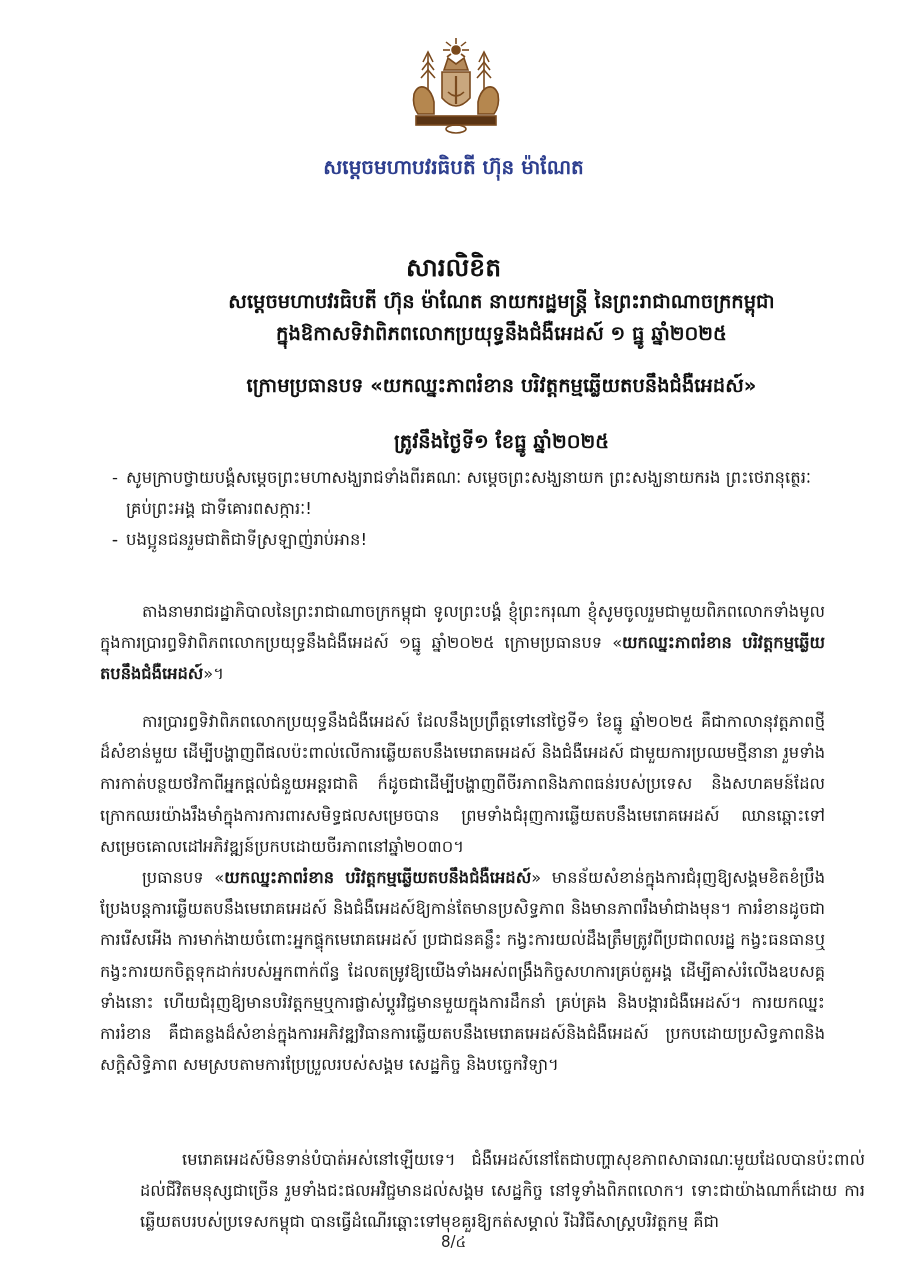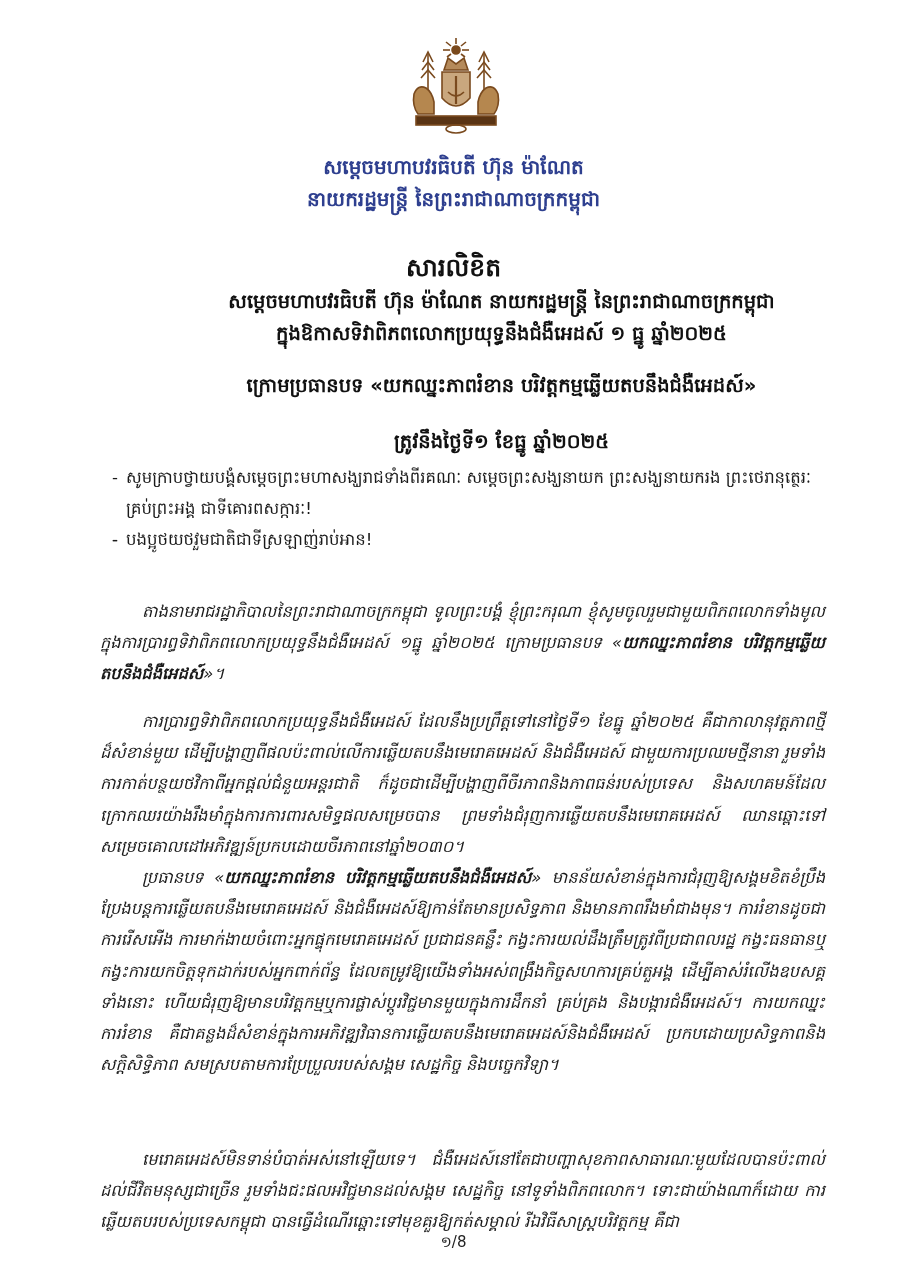--- a/index.html
+++ b/index.html
@@ -83,28 +83,27 @@
       top: 0;
     }
 
     .body-text {
       position: absolute;
       left: 100px;
       width: 725px;
       font-size: 16.3px;
       line-height: 31.2px;
       text-align: justify;
-      font-style: italic;
     }
     .body-text .indent { display: inline-block; width: 42px; }
     .body-text b { font-weight: bold; }
     .p1 { top: 596px; }
     .p2 { top: 706px; }
     .p3 { top: 862px; }
-    .p4 { top: 1144px; }
+    .p4 { top: 1144px; margin-left: 40px; }
 
     .page-number {
       position: absolute;
       left: 0;
       width: 907px;
       top: 1232px;
       text-align: center;
       font-size: 15px;
       color: #222;
     }
@@ -141,53 +140,52 @@
         <path d="M4 58 Q8 48 16 52 Q22 56 24 66 L24 78 L8 78 Q2 70 4 58 Z" fill="#b5874f"></path>
         <path d="M88 58 Q84 48 76 52 Q70 56 68 66 L68 78 L84 78 Q90 70 88 58 Z" fill="#b5874f"></path>
 
         <rect x="6" y="80" width="80" height="9" fill="#5a3414"></rect>
         <ellipse cx="46" cy="93" rx="10" ry="4"></ellipse>
       </g>
     </svg>
   </div>
 
   <div class="sender l1">សម្តេចមហាបវរធិបតី ហ៊ុន ម៉ាណែត</div>
-  <div class="sender l2">នាយករដ្ឋមន្ត្រី នៃព្រះរាជាណាចក្រកម្ពុជា</div>
 
   <div class="title-block title-main">សារលិខិត</div>
   <div class="title-block title-line tl1">សម្តេចមហាបវរធិបតី ហ៊ុន ម៉ាណែត នាយករដ្ឋមន្ត្រី នៃព្រះរាជាណាចក្រកម្ពុជា</div>
   <div class="title-block title-line tl2">ក្នុងឱកាសទិវាពិភពលោកប្រយុទ្ធនឹងជំងឺអេដស៍ ១ ធ្នូ ឆ្នាំ២០២៥</div>
   <div class="title-block title-line tl3">ក្រោមប្រធានបទ «យកឈ្នះភាពរំខាន បរិវត្តកម្មឆ្លើយតបនឹងជំងឺអេដស៍»</div>
   <div class="title-block title-line tl5">ត្រូវនឹងថ្ងៃទី១ ខែធ្នូ ឆ្នាំ២០២៥</div>
 
   <div class="greetings">
     <div class="greet-item">
       <span class="dash">-</span>
       <span>សូមក្រាបថ្វាយបង្គំសម្តេចព្រះមហាសង្ឃរាជទាំងពីរគណៈ សម្តេចព្រះសង្ឃនាយក ព្រះសង្ឃនាយករង ព្រះថេរានុត្ថេរៈគ្រប់ព្រះអង្គ ជាទីគោរពសក្ការៈ!</span>
     </div>
     <div class="greet-item">
       <span class="dash">-</span>
     </div>
     <div class="greet-item">
       <span class="dash">-</span>
-      <span>បងប្អូថយថវួមជាតិជាទីស្រឡាញ់រាប់អាន!</span>
+      <span>បងប្អូនជនរួមជាតិជាទីស្រឡាញ់រាប់អាន!</span>
     </div>
   </div>
 
   <div class="body-text p1">
     <span class="indent"></span><span>តាងនាមរាជរដ្ឋាភិបាលនៃព្រះរាជាណាចក្រកម្ពុជា ទូលព្រះបង្គំ ខ្ញុំព្រះករុណា ខ្ញុំសូមចូលរួមជាមួយពិភពលោកទាំងមូល ក្នុងការប្រារព្ធទិវាពិភពលោកប្រយុទ្ធនឹងជំងឺអេដស៍ ១ធ្នូ ឆ្នាំ២០២៥ ក្រោមប្រធានបទ «</span><b>យកឈ្នះភាពរំខាន បរិវត្តកម្មឆ្លើយតបនឹងជំងឺអេដស៍</b><span>»។</span>
   </div>
 
   <div class="body-text p2">
     <span class="indent"></span><span>ការប្រារព្ធទិវាពិភពលោកប្រយុទ្ធនឹងជំងឺអេដស៍ ដែលនឹងប្រព្រឹត្តទៅនៅថ្ងៃទី១ ខែធ្នូ ឆ្នាំ២០២៥ គឺជាកាលានុវត្តភាពថ្មីដ៏សំខាន់មួយ ដើម្បីបង្ហាញពីផលប៉ះពាល់លើការឆ្លើយតបនឹងមេរោគអេដស៍ និងជំងឺអេដស៍ ជាមួយការប្រឈមថ្មីនានា រួមទាំងការកាត់បន្ថយថវិកាពីអ្នកផ្តល់ជំនួយអន្តរជាតិ ក៏ដូចជាដើម្បីបង្ហាញពីចីរភាពនិងភាពធន់របស់ប្រទេស និងសហគមន៍ដែលក្រោកឈរយ៉ាងរឹងមាំក្នុងការការពារសមិទ្ធផលសម្រេចបាន ព្រមទាំងជំរុញការឆ្លើយតបនឹងមេរោគអេដស៍ ឈានឆ្ពោះទៅសម្រេចគោលដៅអភិវឌ្ឍន៍ប្រកបដោយចីរភាពនៅឆ្នាំ២០៣០។</span>
   </div>
 
   <div class="body-text p3">
     <span class="indent"></span><span>ប្រធានបទ «</span><b>យកឈ្នះភាពរំខាន បរិវត្តកម្មឆ្លើយតបនឹងជំងឺអេដស៍</b><span>» មានន័យសំខាន់ក្នុងការជំរុញឱ្យសង្គមខិតខំប្រឹងប្រែងបន្តការឆ្លើយតបនឹងមេរោគអេដស៍ និងជំងឺអេដស៍ឱ្យកាន់តែមានប្រសិទ្ធភាព និងមានភាពរឹងមាំជាងមុន។ ការរំខានដូចជា ការរើសអើង ការមាក់ងាយចំពោះអ្នកផ្ទុកមេរោគអេដស៍ ប្រជាជនគន្លឹះ កង្វះការយល់ដឹងត្រឹមត្រូវពីប្រជាពលរដ្ឋ កង្វះធនធានឬកង្វះការយកចិត្តទុកដាក់របស់អ្នកពាក់ព័ន្ធ ដែលតម្រូវឱ្យយើងទាំងអស់ពង្រឹងកិច្ចសហការគ្រប់តួអង្គ ដើម្បីគាស់រំលើងឧបសគ្គទាំងនោះ ហើយជំរុញឱ្យមានបរិវត្តកម្មឬការផ្លាស់ប្តូរវិជ្ជមានមួយក្នុងការដឹកនាំ គ្រប់គ្រង និងបង្ការជំងឺអេដស៍។ ការយកឈ្នះការរំខាន គឺជាគន្លងដ៏សំខាន់ក្នុងការអភិវឌ្ឍវិធានការឆ្លើយតបនឹងមេរោគអេដស៍និងជំងឺអេដស៍ ប្រកបដោយប្រសិទ្ធភាពនិងសក្តិសិទ្ធិភាព សមស្របតាមការប្រែប្រួលរបស់សង្គម សេដ្ឋកិច្ច និងបច្ចេកវិទ្យា។</span>
   </div>
 
   <div class="body-text p4">
     <span class="indent"></span><span>មេរោគអេដស៍មិនទាន់បំបាត់អស់នៅឡើយទេ។ ជំងឺអេដស៍នៅតែជាបញ្ហាសុខភាពសាធារណៈមួយដែលបានប៉ះពាល់ដល់ជីវិតមនុស្សជាច្រើន រួមទាំងជះផលអវិជ្ជមានដល់សង្គម សេដ្ឋកិច្ច នៅទូទាំងពិភពលោក។ ទោះជាយ៉ាងណាក៏ដោយ ការឆ្លើយតបរបស់ប្រទេសកម្ពុជា បានធ្វើដំណើរឆ្ពោះទៅមុខគួរឱ្យកត់សម្គាល់ រីឯវិធីសាស្ត្របរិវត្តកម្ម គឺជា</span>
   </div>
 
-  <div class="page-number">១/8</div>
+  <div class="page-number">8/៤</div>
 
 </div>
 
 </body></html>

